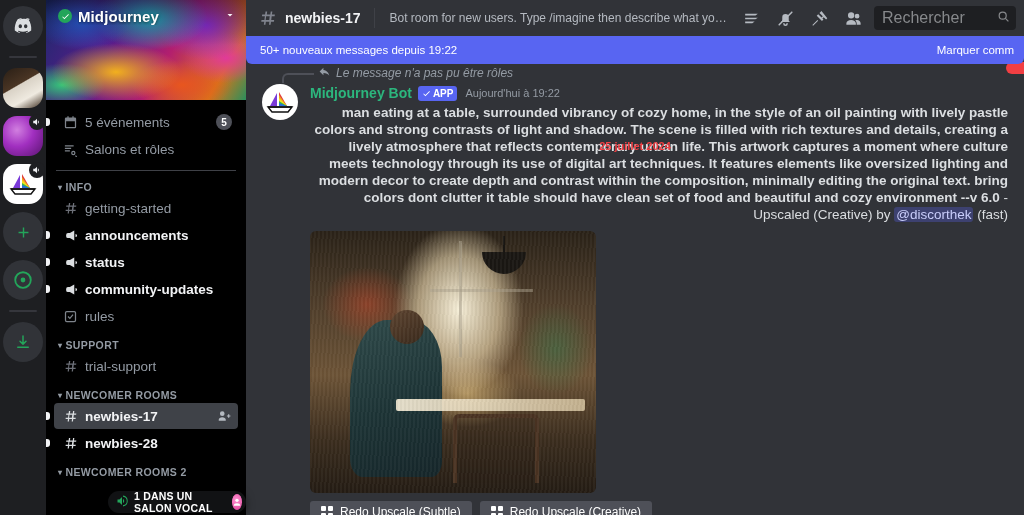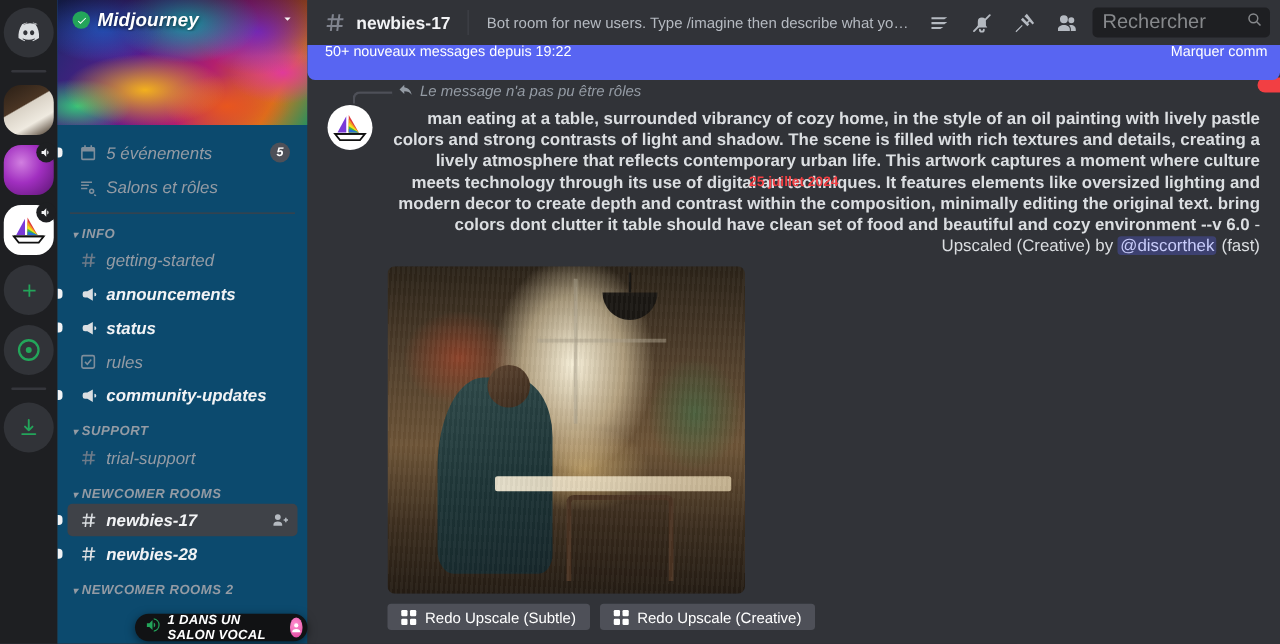--- a/index.html
+++ b/index.html
@@ -36,21 +36,21 @@
     background: #313338; color: #23a55a; font-size: 20px; font-weight: 300;
   }
   .bookpic {
     background: linear-gradient(150deg,#2a1f16 0%, #4a3524 40%, #d9d2c6 42%, #efeae0 70%, #3a2a1c 100%);
   }
   .orb {
     background: radial-gradient(circle at 35% 35%, #d17fe0 0%, #a12fc0 45%, #5a1470 100%);
   }
 
   
-  .sidebar { width: 200px; flex: 0 0 200px; background: #0c4a6e; display: flex; flex-direction: column; position: relative; font-style: italic; }
+  .sidebar { width: 200px; flex: 0 0 200px; background: #000000; display: flex; flex-direction: column; position: relative; }
   .banner {
     height: 100px; position: relative; flex: 0 0 100px; overflow: hidden;
     background:
       radial-gradient(ellipse 70px 40px at 18% 22%, #2a5fd8 0%, rgba(42,95,216,0) 70%),
       radial-gradient(ellipse 80px 45px at 52% 18%, #1fb7c9 0%, rgba(31,183,201,0) 72%),
       radial-gradient(ellipse 70px 50px at 80% 25%, #8b2fd6 0%, rgba(139,47,214,0) 70%),
       radial-gradient(ellipse 60px 35px at 90% 58%, #e03a9a 0%, rgba(224,58,154,0) 72%),
       radial-gradient(ellipse 90px 40px at 35% 72%, #f2b01e 0%, rgba(242,176,30,0) 72%),
       radial-gradient(ellipse 70px 35px at 68% 85%, #e8561e 0%, rgba(232,86,30,0) 72%),
       radial-gradient(ellipse 60px 30px at 8% 85%, #36c47a 0%, rgba(54,196,122,0) 72%),
@@ -125,21 +125,21 @@
   .topic { font-size: 12px; color: #b5bac1; flex: 1; overflow: hidden; white-space: nowrap; text-overflow: ellipsis; }
   .tool { width: 26px; height: 26px; display: flex; align-items: center; justify-content: center; color: #b5bac1; flex: 0 0 26px; }
   .search {
     width: 142px; height: 24px; background: #1e1f22; border-radius: 4px;
     display: flex; align-items: center; padding: 0 6px 0 8px; gap: 4px; flex: 0 0 142px;
   }
   .search .ph { flex: 1; font-size: 16px; color: #87898c; }
 
   .new-banner {
     position: absolute; left: 0; right: 0; top: 36px; height: 28px; z-index: 5;
-    background: #5865f2; display: flex; align-items: flex-start;
+    background: #5865f2; display: flex; align-items: center;
     padding: 0 10px 0 14px; color: #fff; font-size: 11.5px; font-weight: 500;
     border-radius: 0 0 6px 6px;
   }
   .new-banner .right { margin-left: auto; font-size: 11.5px; font-weight: 500; }
 
   .messages { flex: 1; overflow: hidden; position: relative; padding-top: 12px; }
   .date-div {
     position: absolute; top: 55px; left: 0; right: 0; height: 14px;
     display: flex; align-items: center; justify-content: center; z-index: 1; margin-top: 48px;
   }
@@ -383,38 +383,38 @@
       <div class="row unread">
         <span class="unread-pip"></span>
         <span class="ic">
           <svg width="15" height="15" viewBox="0 0 24 24" fill="#dbdee1">
               <path d="M18 4v16l-7-4H8a3 3 0 0 1-3-3v-2a3 3 0 0 1 3-3h3l7-4zm2 5.5a2.5 2.5 0 0 1 0 5v-5z"></path>
             </svg>
         </span>
         <span class="lbl">status</span>
       </div>
 
+      <div class="row unread">
+        <span class="unread-pip"></span>
+        <span class="ic">
+          <svg width="15" height="15" viewBox="0 0 24 24" fill="#dbdee1">
+              <path d="M18 4v16l-7-4H8a3 3 0 0 1-3-3v-2a3 3 0 0 1 3-3h3l7-4zm2 5.5a2.5 2.5 0 0 1 0 5v-5z"></path>
+            </svg>
+        </span>
+        <span class="lbl">community-updates</span>
+      </div>
+
       <div class="row">
         <span class="ic">
           <svg width="15" height="15" viewBox="0 0 24 24" fill="none" stroke="#949ba4" stroke-width="2">
             <rect x="4" y="4" width="16" height="16" rx="2"></rect>
               <path d="M8 12l3 3 5-6"></path>
           </svg>
         </span>
         <span class="lbl">rules</span>
-      </div>
-
-      <div class="row unread">
-        <span class="unread-pip"></span>
-        <span class="ic">
-          <svg width="15" height="15" viewBox="0 0 24 24" fill="#dbdee1">
-              <path d="M18 4v16l-7-4H8a3 3 0 0 1-3-3v-2a3 3 0 0 1 3-3h3l7-4zm2 5.5a2.5 2.5 0 0 1 0 5v-5z"></path>
-            </svg>
-        </span>
-        <span class="lbl">community-updates</span>
       </div>
 
       <div class="cat">
         <span class="tri">▾</span>
         <span>SUPPORT</span>
       </div>
 
       <div class="row">
         <span class="ic">
           <svg width="15" height="15" viewBox="0 0 24 24" fill="#80848e">
@@ -554,20 +554,30 @@
               <path d="M14 9 L22 17 L14 17 Z" fill="#f2e21e"></path>
               <path d="M14 12 L22 17 L14 17 Z" fill="#3ab84a"></path>
               <path d="M14 14 L22 17 L14 17 Z" fill="#2a6fd8"></path>
               <path d="M12 4 L12 17 L5 17 Z" fill="#7a3ad8"></path>
               <path d="M3 18 L27 18 L23 23 L7 23 Z" fill="none" stroke="#111" stroke-width="1.4"></path>
               <path d="M3 18 L27 18" stroke="#111" stroke-width="1.4"></path>
             </svg>
           </div>
 
           <div class="msg-content">
+            <div class="msg-head">
+              <span class="author">Midjourney Bot</span>
+              <span class="app-tag">
+                <svg width="9" height="9" viewBox="0 0 24 24" fill="#fff">
+                    <path d="M9 16.2 4.8 12l-1.4 1.4L9 19 21 7l-1.4-1.4z"></path>
+                  </svg>
+                <span>APP</span>
+              </span>
+              <span class="ts">Aujourd'hui à 19:22</span>
+            </div>
 
             <div class="msg-text"><span>man eating at a table, surrounded vibrancy of cozy home, in the style of an oil painting with lively pastle colors and strong contrasts of light and shadow. The scene is filled with rich textures and details, creating a lively atmosphere that reflects contemporary urban life. This artwork captures a moment where culture meets technology through its use of digital art techniques. It features elements like oversized lighting and modern decor to create depth and contrast within the composition, minimally editing the original text. bring colors dont clutter it table should have clean set of food and beautiful and cozy environment --v 6.0</span><span class="norm"> - Upscaled (Creative) by </span><span class="mention">@discorthek</span><span class="norm"> (fast)</span></div>
 
             <div class="attach">
               <div class="win-bar-v"></div>
               <div class="win-bar-h"></div>
               <div class="lamp"></div>
               <div class="figure"></div>
               <div class="fig-head"></div>
               <div class="table-top"></div>

